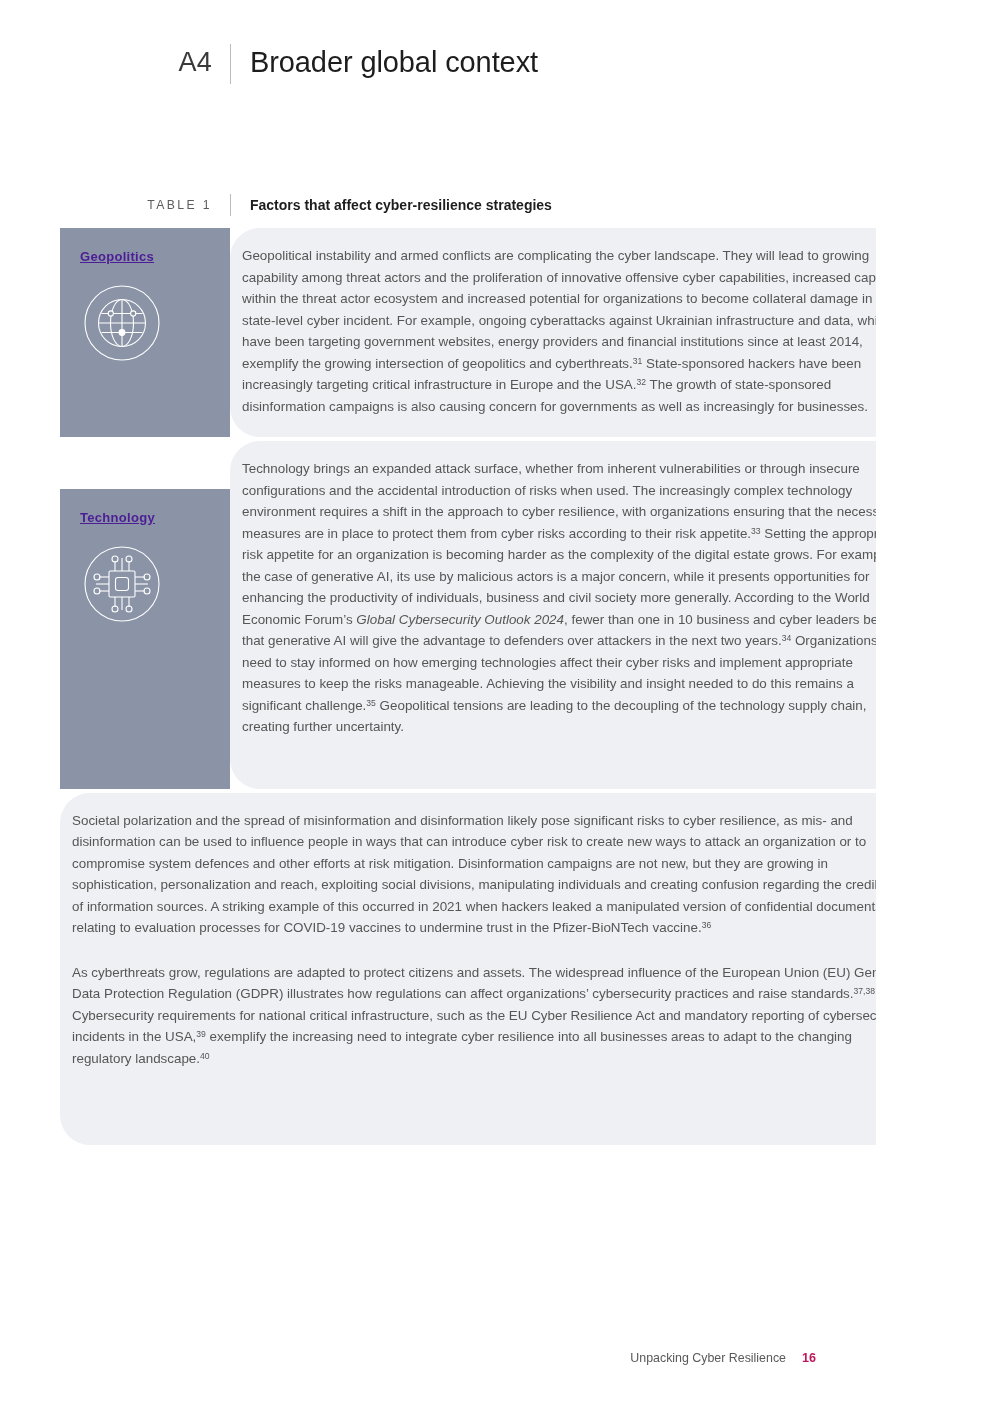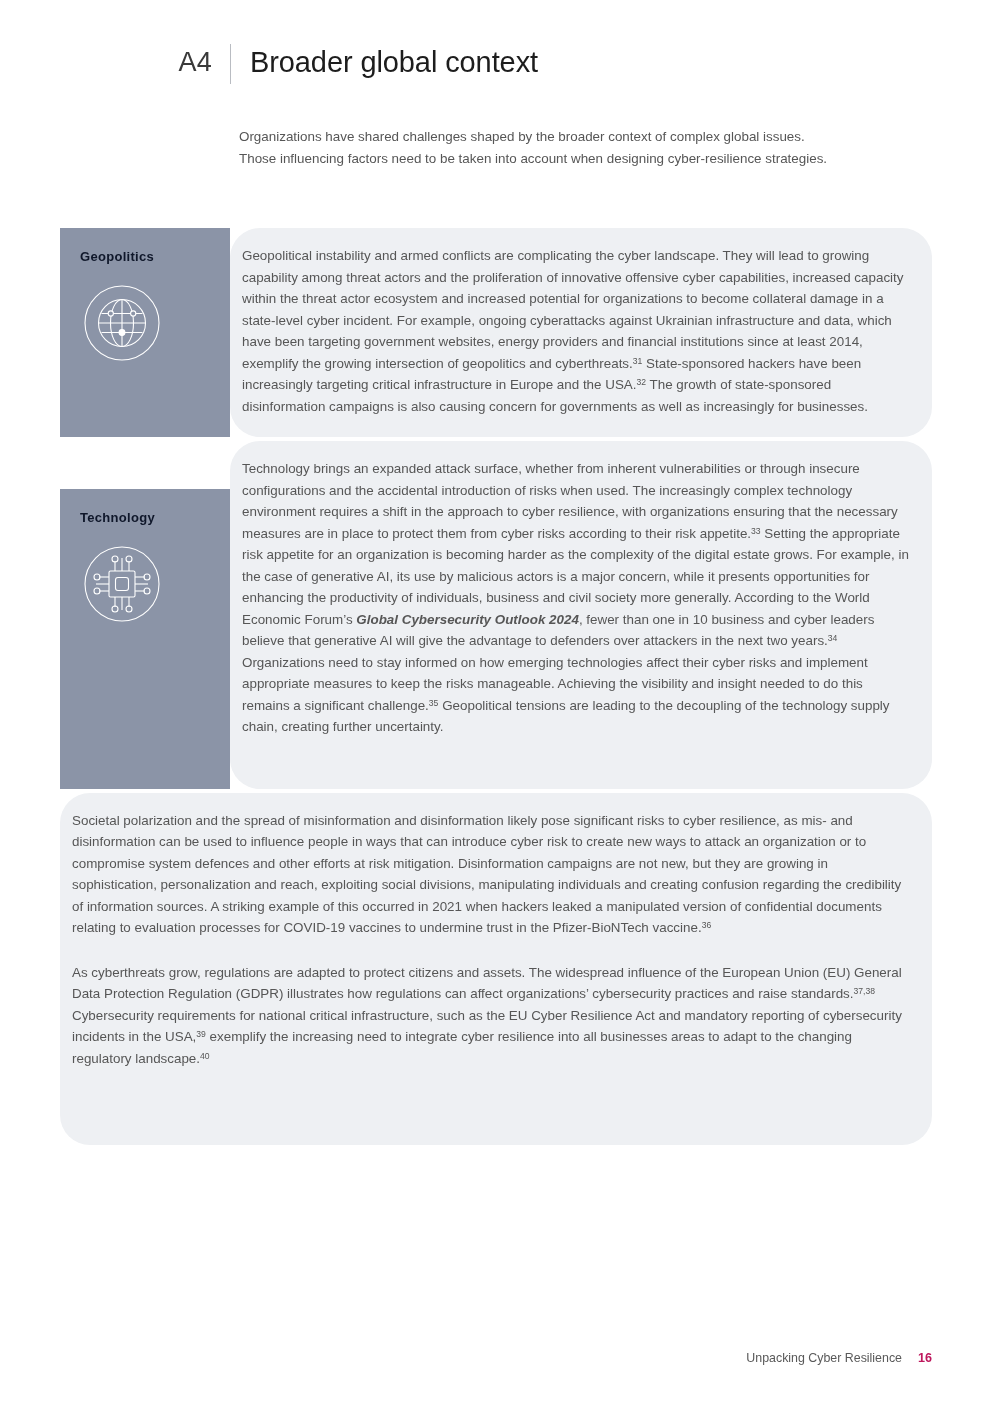--- a/index.html
+++ b/index.html
@@ -12,21 +12,21 @@
     height: 1403px;
     position: relative;
     font-family: "Liberation Sans", sans-serif;
     color: #4a4a4a;
     -webkit-font-smoothing: antialiased;
   }
 
   .page {
     position: absolute;
     inset: 0;
-    width: 992px;
+    width: 876px;
     height: 1403px;
     overflow: hidden;
   }
 
   
   .header {
     position: absolute;
     left: 60px;
     top: 44px;
     width: 872px;
@@ -108,23 +108,24 @@
   }
   .trow {
     display: flex;
     align-items: stretch;
     margin-bottom: 4px;
   }
   .tcat {
     width: 170px;
     flex: 0 0 170px;
     background: #8b94a7;
-    color: #0f172a;
+    color: #4c1d95;
     box-sizing: border-box;
     padding: 20px 0 0 20px;
+    text-decoration: underline;
   }
   .tcat-label {
     font-size: 13px;
     font-weight: bold;
     letter-spacing: 0.3px;
     line-height: 18px;
   }
   .tcat-icon {
     margin-top: 17px;
     margin-left: 2px;
@@ -145,21 +146,21 @@
     font-size: 13.4px;
     line-height: 21.5px;
     color: #565656;
   }
   .tbody p + p { margin-top: 23px; }
   sup {
     font-size: 8.6px;
     line-height: 0;
     vertical-align: 0.45em;
   }
-  em { font-style: italic; font-weight: bold; }
+  em { font-style: italic; }
 
   
   .footer {
     position: absolute;
     right: 60px;
     bottom: 38px;
     display: flex;
     align-items: baseline;
     gap: 16px;
     font-size: 12.4px;
@@ -175,26 +176,26 @@
 <body>
 
 <div class="page">
 
   <div class="header">
     <div class="header-number">A4</div>
     <div class="header-rule"></div>
     <div class="header-title">Broader global context</div>
   </div>
 
-  <div class="intro">
-    <span>Organizations have shared challenges shaped by the broader context of complex global issues.</span>
-    <br>
-    <span>Those influencing factors need to be taken into account when designing cyber-resilience strategies.</span>
+
+  <div class="table-label-row">
+    <div class="table-label">TABLE 1</div>
+    <div class="table-label-rule"></div>
+    <div class="table-caption">Factors that affect cyber-resilience strategies</div>
   </div>
-
 
   <div class="table">
       <div class="trow">
         <div class="tcat" style="background: rgb(139, 148, 167);">
           <div class="tcat-label">Geopolitics</div>
           <div class="tcat-icon">
             <svg viewBox="0 0 80 80" width="80" height="80" fill="none" stroke="#ffffff" stroke-width="1.1">
       <circle cx="40" cy="40" r="37"></circle>
       <circle cx="40" cy="40" r="23.5"></circle>
       <ellipse cx="40" cy="40" rx="11.5" ry="23.5"></ellipse>

